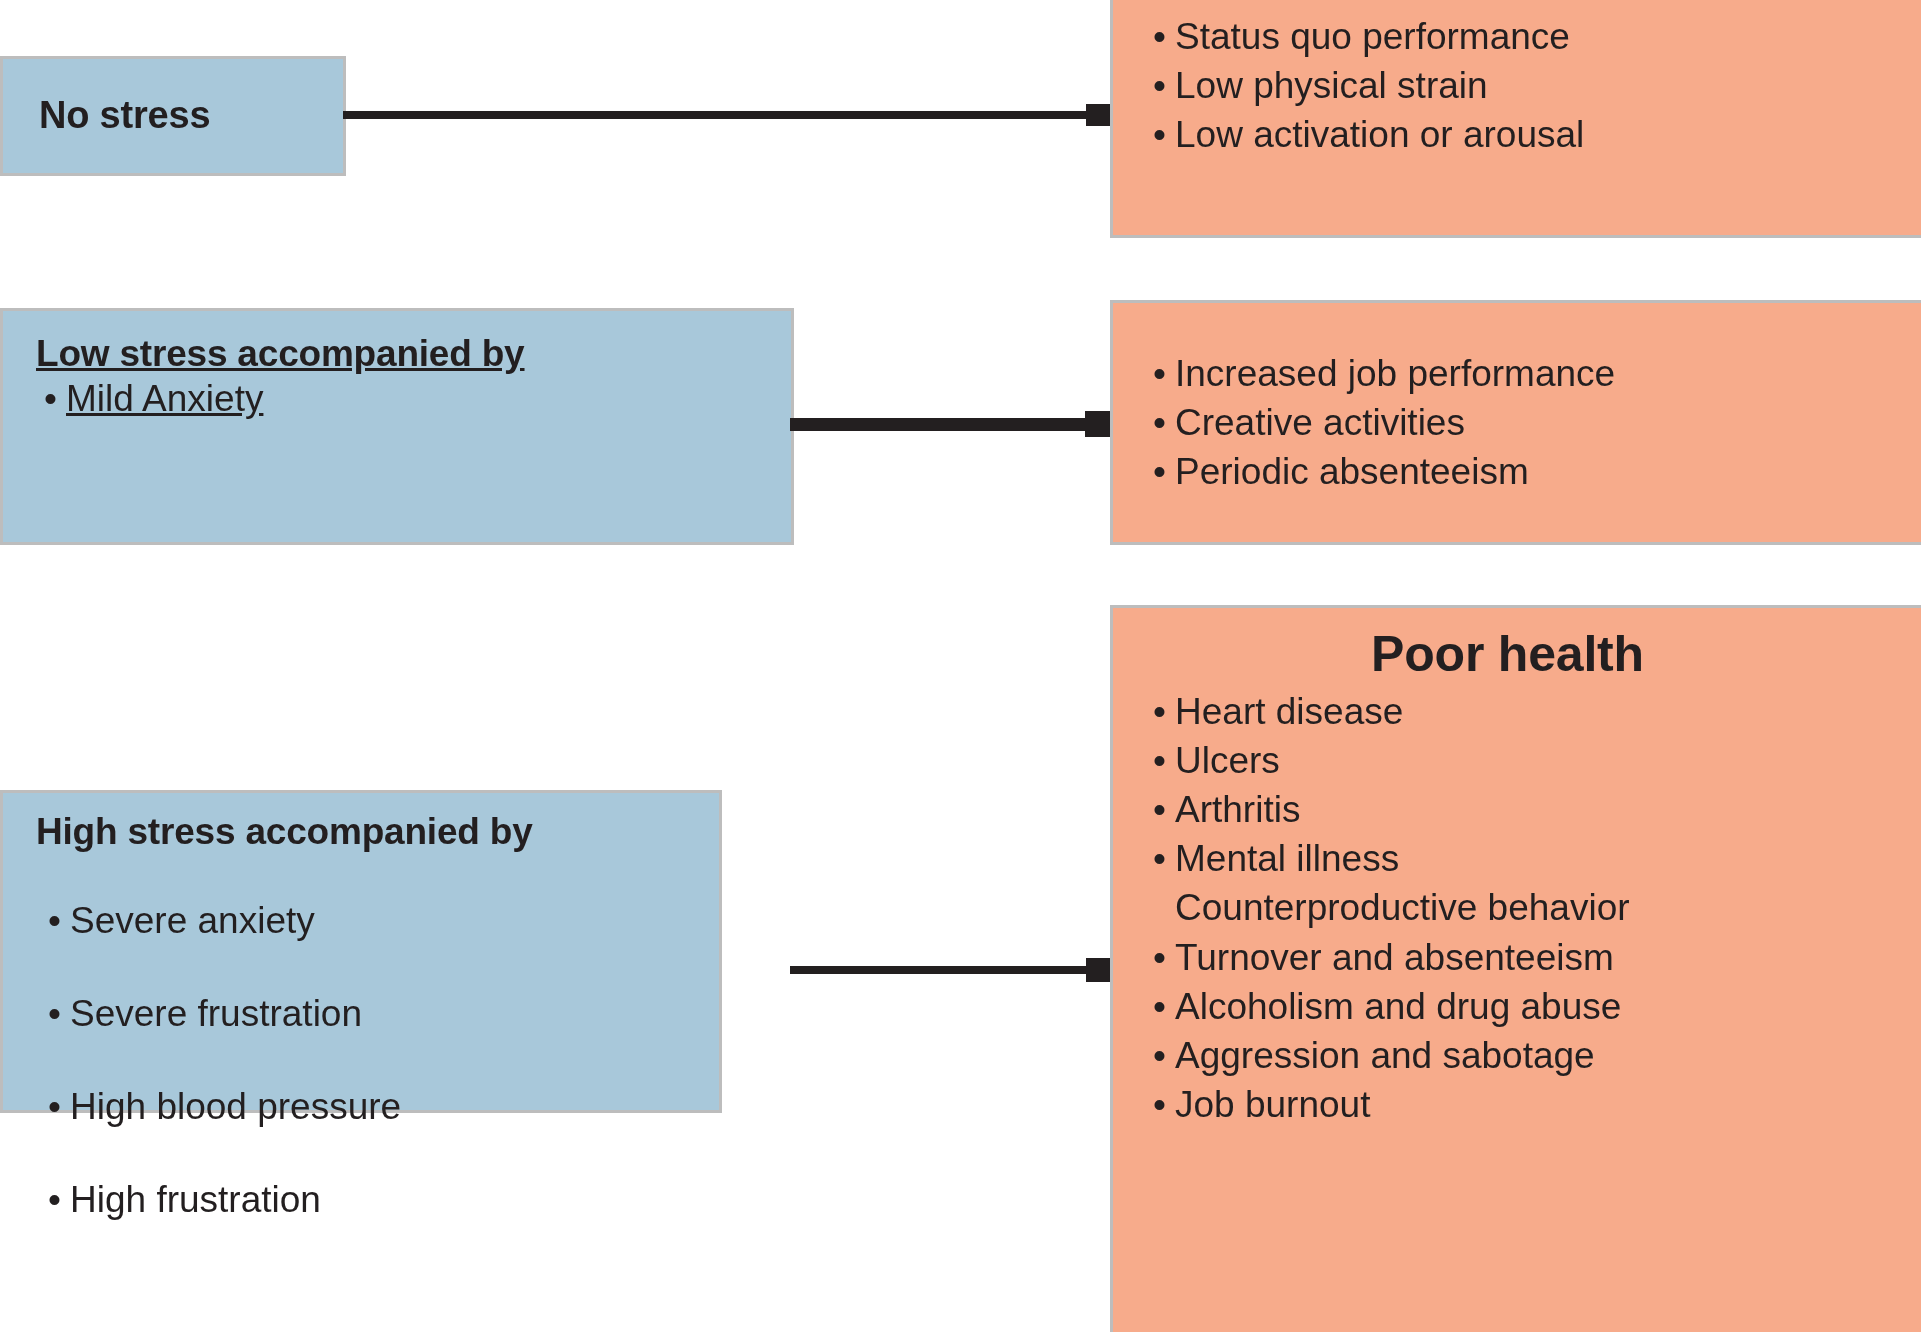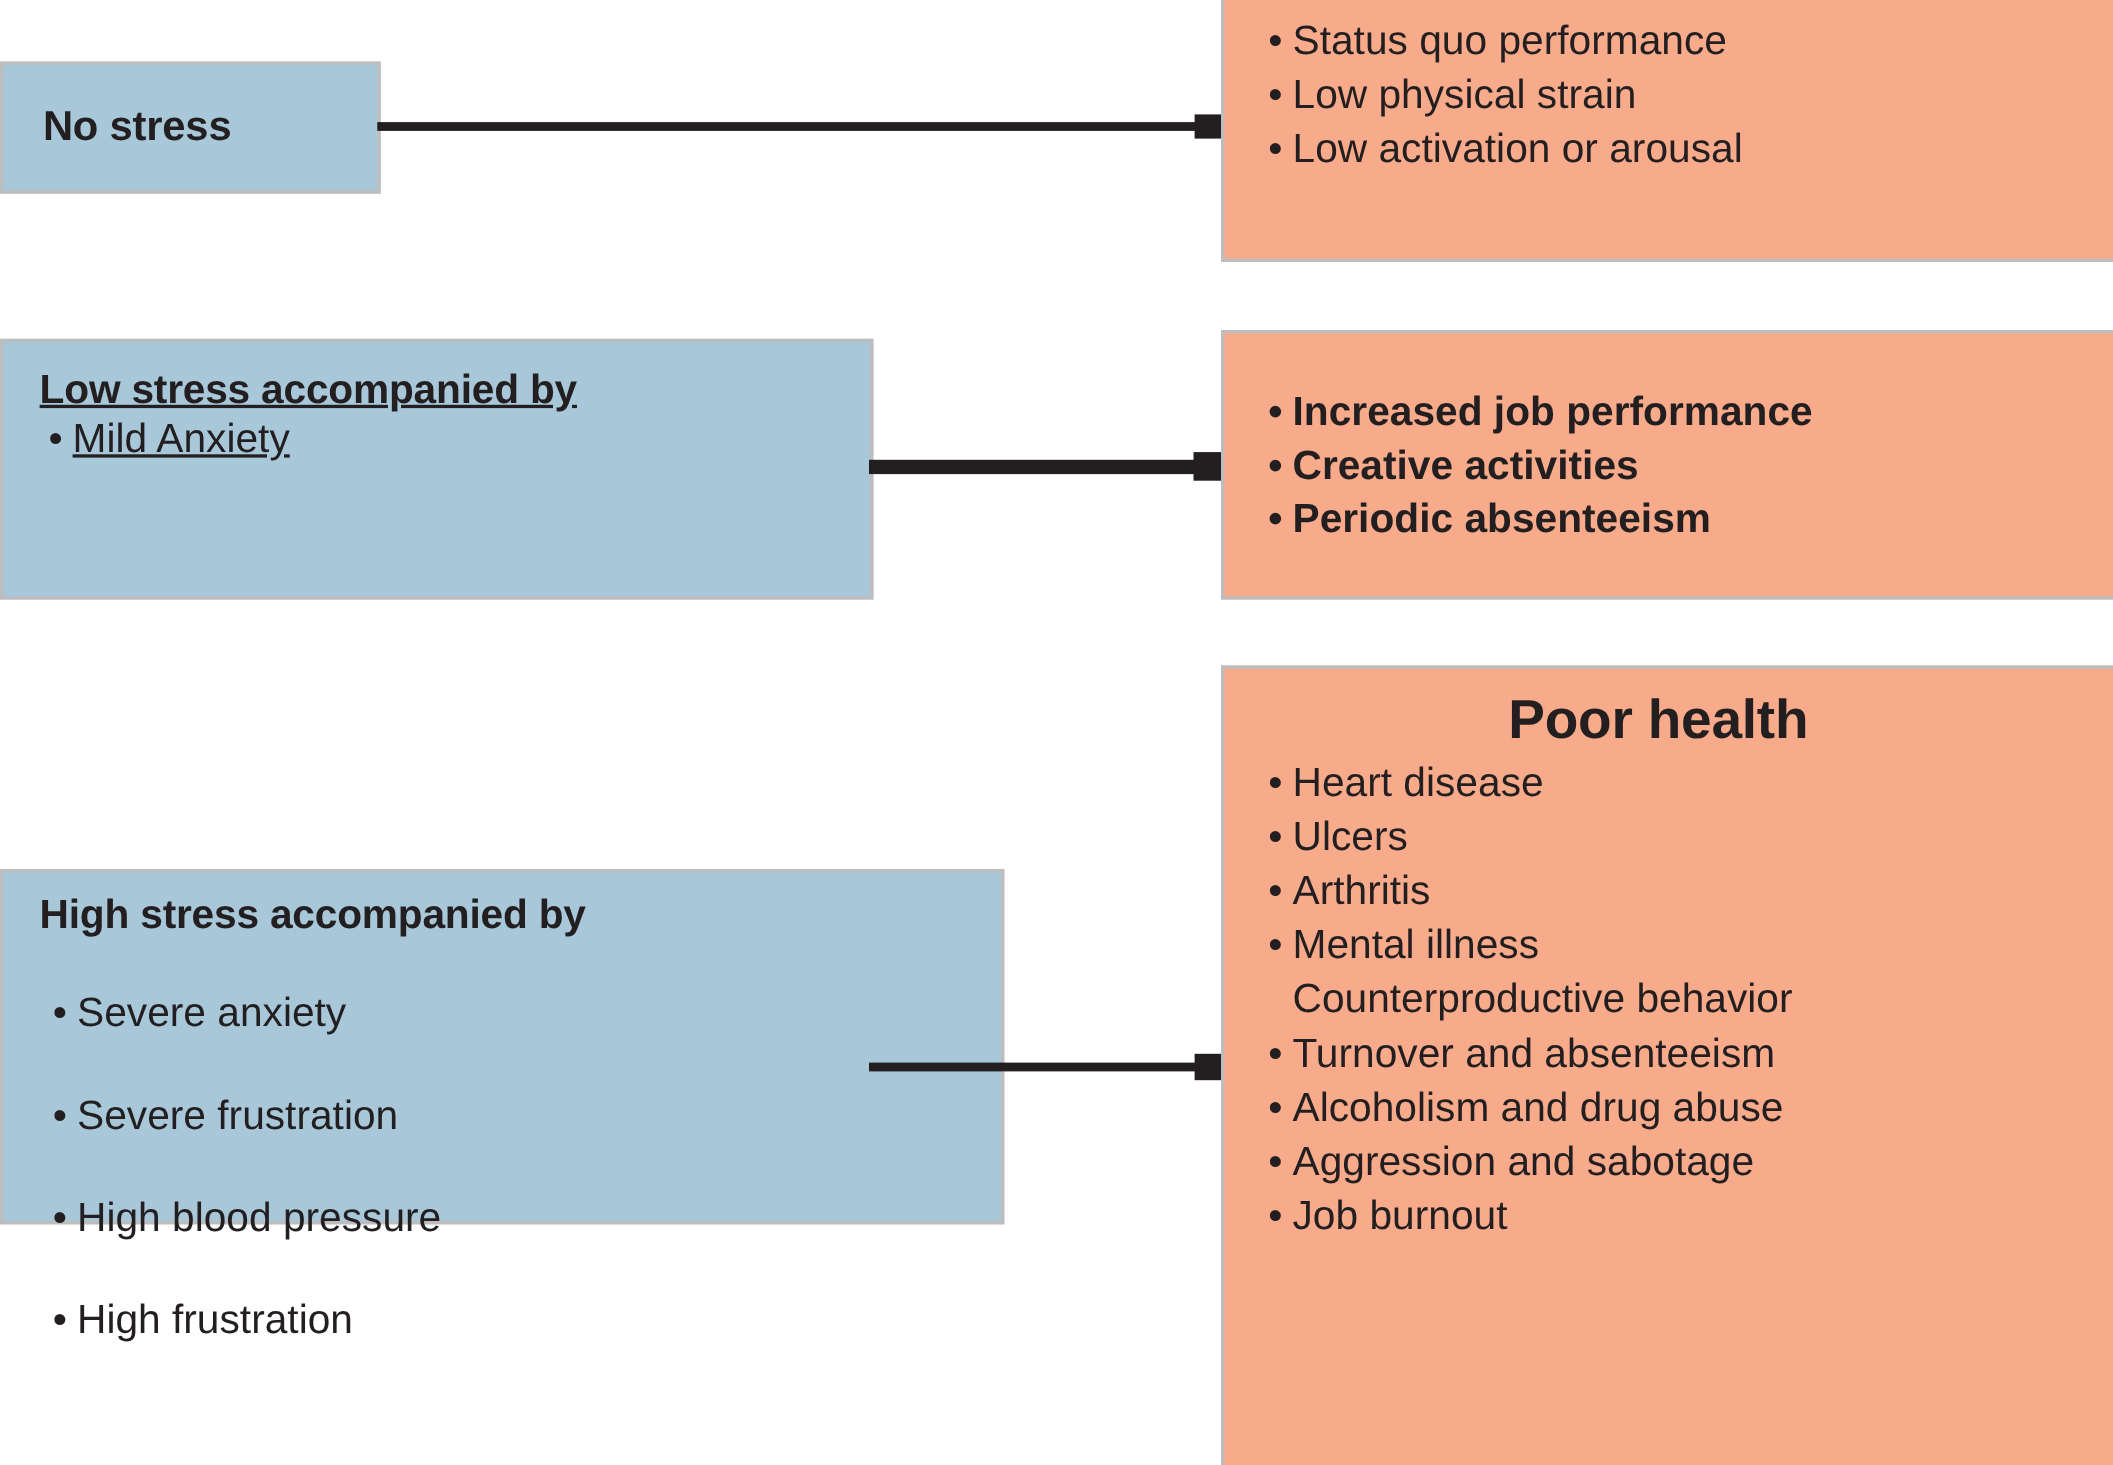--- a/index.html
+++ b/index.html
@@ -54,31 +54,31 @@
   #box1 { left: 0px; top: 56px; width: 346px; height: 120px; }
   #box1 .box-inner { padding-left: 36px; border-radius: 12px; }
   #box1 .ttl { font-size: 38px; }
 
   
   #box2 { left: 0px; top: 308px; width: 794px; height: 237px; }
   #box2 .box-inner { padding-left: 33px; justify-content: flex-start; padding-top: 24px; text-decoration: underline; }
   #box2 .li { padding-left: 8px; }
 
   
-  #box3 { left: 0px; top: 790px; width: 913px; height: 323px; }
+  #box3 { left: 0px; top: 790px; width: 722px; height: 323px; }
   #box3 .box-inner { padding-left: 33px; justify-content: flex-start; padding-top: 20px; }
   #box3 .li { padding-left: 12px; margin-top: 44px; }
 
   
   #peach1 { left: 1110px; top: -4px; width: 815px; height: 242px; border-top: none; }
   #peach1 .box-inner { padding-left: 40px; justify-content: flex-start; padding-top: 16px; }
 
   
   #peach2 { left: 1110px; top: 300px; width: 815px; height: 245px; }
-  #peach2 .box-inner { padding-left: 40px; justify-content: center; font-weight: bold; }
+  #peach2 .box-inner { padding-left: 40px; justify-content: center; }
 
   
   #peach3 { left: 1110px; top: 605px; width: 815px; height: 731px; border-bottom: none; }
   #peach3 .box-inner { padding-left: 40px; justify-content: flex-start; padding-top: 20px; }
   #peach3 .ttl { text-align: center; padding-right: 60px; font-size: 50px; margin-bottom: 6px; }
 
   
   .conn {
     position: absolute;
     background: #231f20;

